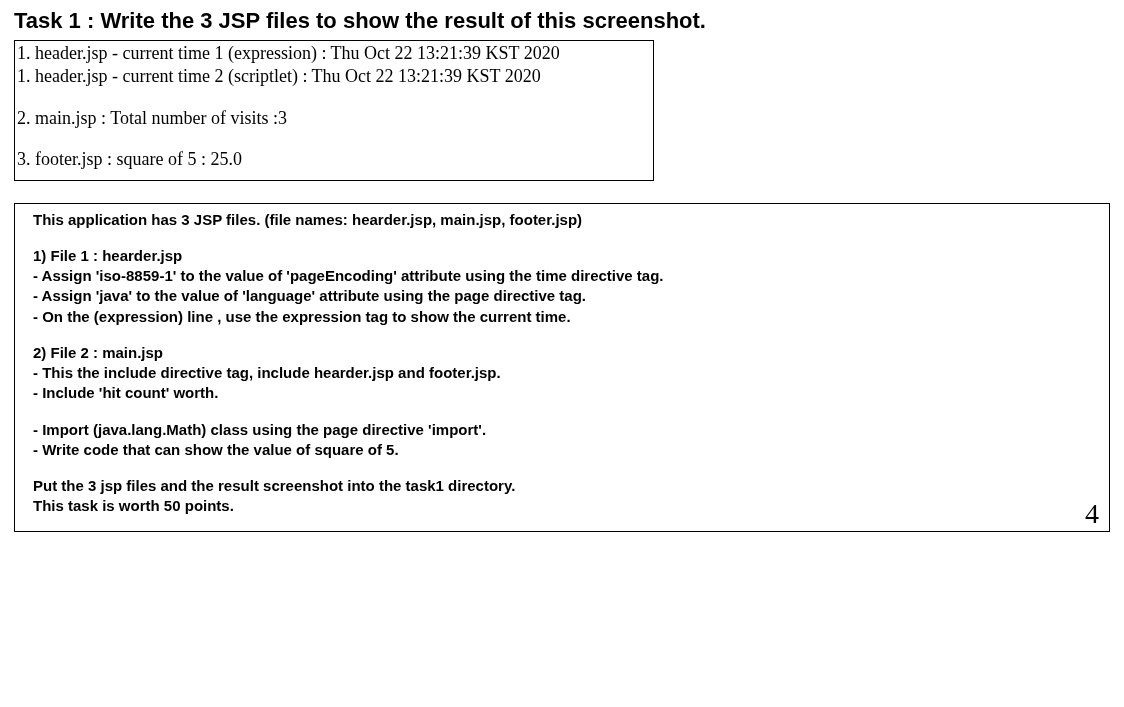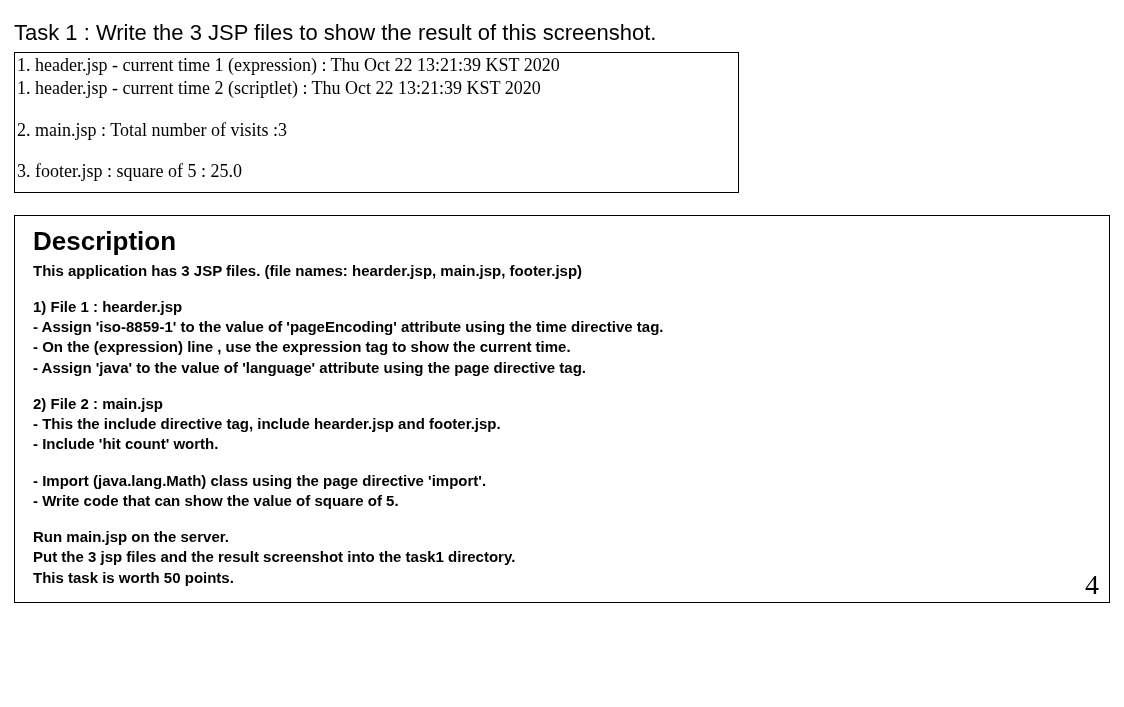--- a/index.html
+++ b/index.html
@@ -6,28 +6,27 @@
     body {
       font-family: Arial, Helvetica, sans-serif;
       margin: 0;
       padding: 8px 14px;
       font-size: 15px;
       color: #000;
       background: #fff;
       width: 1124px;
     }
     .task-title {
-      font-weight: normal;
+      font-weight: bold;
       font-size: 22px;
       margin-bottom: 6px;
-      margin-top: 12px;
     }
     .output-box {
       border: 1px solid #000;
-      width: 725px;
+      width: 640px;
       padding: 1px 2px 8px 2px;
       font-family: "Times New Roman", Times, serif;
       font-size: 18px;
       font-weight: normal;
       line-height: 1.3;
       margin-bottom: 22px;
     }
     .output-box .spacer { height: 18px; }
     .desc-box {
       border: 1px solid #000;
@@ -60,39 +59,38 @@
 <div class="output-box">
   <div>1. header.jsp - current time 1 (expression) : Thu Oct 22 13:21:39 KST 2020</div>
   <div>1. header.jsp - current time 2 (scriptlet) : Thu Oct 22 13:21:39 KST 2020</div>
   <div class="spacer"></div>
   <div>2. main.jsp : Total number of visits :3</div>
   <div class="spacer"></div>
   <div>3. footer.jsp : square of 5 : 25.0</div>
 </div>
 
 <div class="desc-box">
-  <div class="desc-title">Description</div>
 
   <div class="bold">
     <span>This application has 3 JSP files. (file names: </span><span class="ital">hearder.jsp, main.jsp, footer.jsp</span><span>)</span>
   </div>
 
   <div class="section-gap"></div>
 
   <div class="bold">
     <span>1) File 1 : </span><span class="ital">hearder.jsp</span>
   </div>
   <div class="bold">
     <span>-  Assign  '</span><span class="ital">iso-8859-1</span><span>' to the value of '</span><span class="ital">pageEncoding</span><span>' attribute using the </span><span class="ital">time directive tag.</span>
   </div>
   <div class="bold">
-    <span>-  On the (expression) line , use the  </span><span class="ital">expression tag</span><span> to show the current time.</span>
+    <span>-  Assign '</span><span class="ital">java</span><span>' to the value of '</span><span class="ital">language</span><span>' attribute using the </span><span class="ital">page directive tag</span><span>.</span>
   </div>
   <div class="bold">
-    <span>-  Assign '</span><span class="ital">java</span><span>' to the value of '</span><span class="ital">language</span><span>' attribute using the </span><span class="ital">page directive tag</span><span>.</span>
+    <span>-  On the (expression) line , use the  </span><span class="ital">expression tag</span><span> to show the current time.</span>
   </div>
 
   <div class="section-gap"></div>
 
   <div class="bold">
     <span>2) File 2 : </span><span class="ital">main.jsp</span>
   </div>
   <div class="bold">
     <span>- This the </span><span class="ital">include directive tag</span><span>, include </span><span class="ital">hearder.jsp</span><span> and </span><span class="ital">footer.jsp</span><span>.</span>
   </div>
@@ -100,20 +98,17 @@
 
   <div class="section-gap"></div>
 
   <div class="bold">
     <span>-    Import </span><span class="ital">(java.lang.Math)</span><span> class using the </span><span class="ital">page directive 'import'.</span>
   </div>
   <div class="bold">-    Write code that can show the value of square of 5.</div>
 
   <div class="section-gap"></div>
 
-  <div class="bold">
-    <span>Run </span><span class="ital">main.jsp</span><span> on the server.</span>
-  </div>
   <div class="bold">Put the 3 jsp files and the result screenshot into the task1 directory.</div>
   <div class="bold">This task is worth 50 points.</div>
 
   <div class="page-num">4</div>
 </div>
 
 </body></html>

